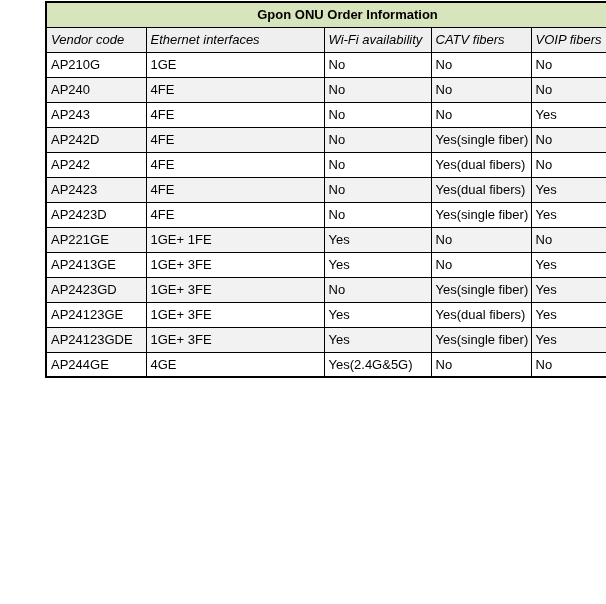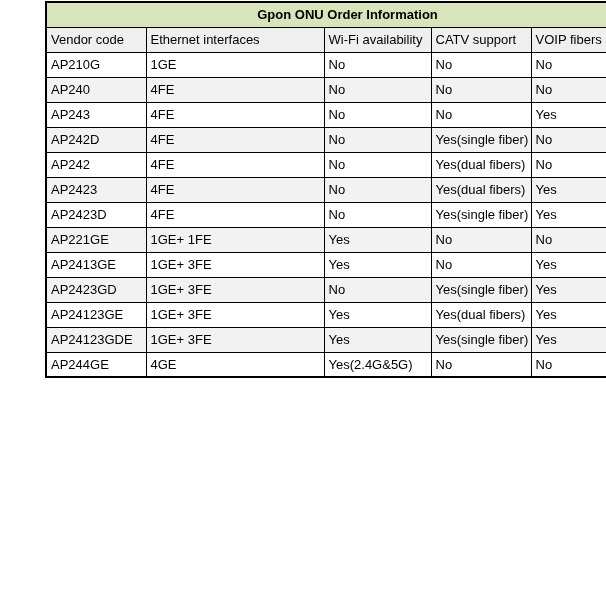--- a/index.html
+++ b/index.html
@@ -36,20 +36,21 @@
     white-space: nowrap;
   }
   tr.title-row th {
     background: var(--title-bg, #d7e4bc);
     text-align: center;
     font-weight: bold;
     font-size: 13px;
   }
   tr.header-row th {
     background: var(--header-bg, #efefef);
+    font-style: italic;
   }
   tbody tr:nth-child(odd) td {
     background: var(--row-bg, #ffffff);
   }
   tbody tr:nth-child(even) td {
     background: var(--stripe-bg, #f2f2f2);
   }
   col.c1 { width: 100px; }
   col.c2 { width: 178px; }
   col.c3 { width: 107px; }
@@ -69,21 +70,21 @@
         <col class="c5">
     </colgroup>
     <thead>
       <tr class="title-row">
         <th colspan="5">Gpon ONU Order Information</th>
       </tr>
       <tr class="header-row" id="headerRow">
           <th>Vendor code</th>
           <th>Ethernet interfaces</th>
           <th>Wi-Fi availability</th>
-          <th>CATV support</th>
+          <th>CATV fibers</th>
           <th>VOIP fibers</th>
         </tr>
     </thead>
     <tbody id="tableBody">
         <tr>
           <td>AP210G</td>
           <td>1GE</td>
           <td>No</td>
           <td>No</td>
           <td>No</td>

